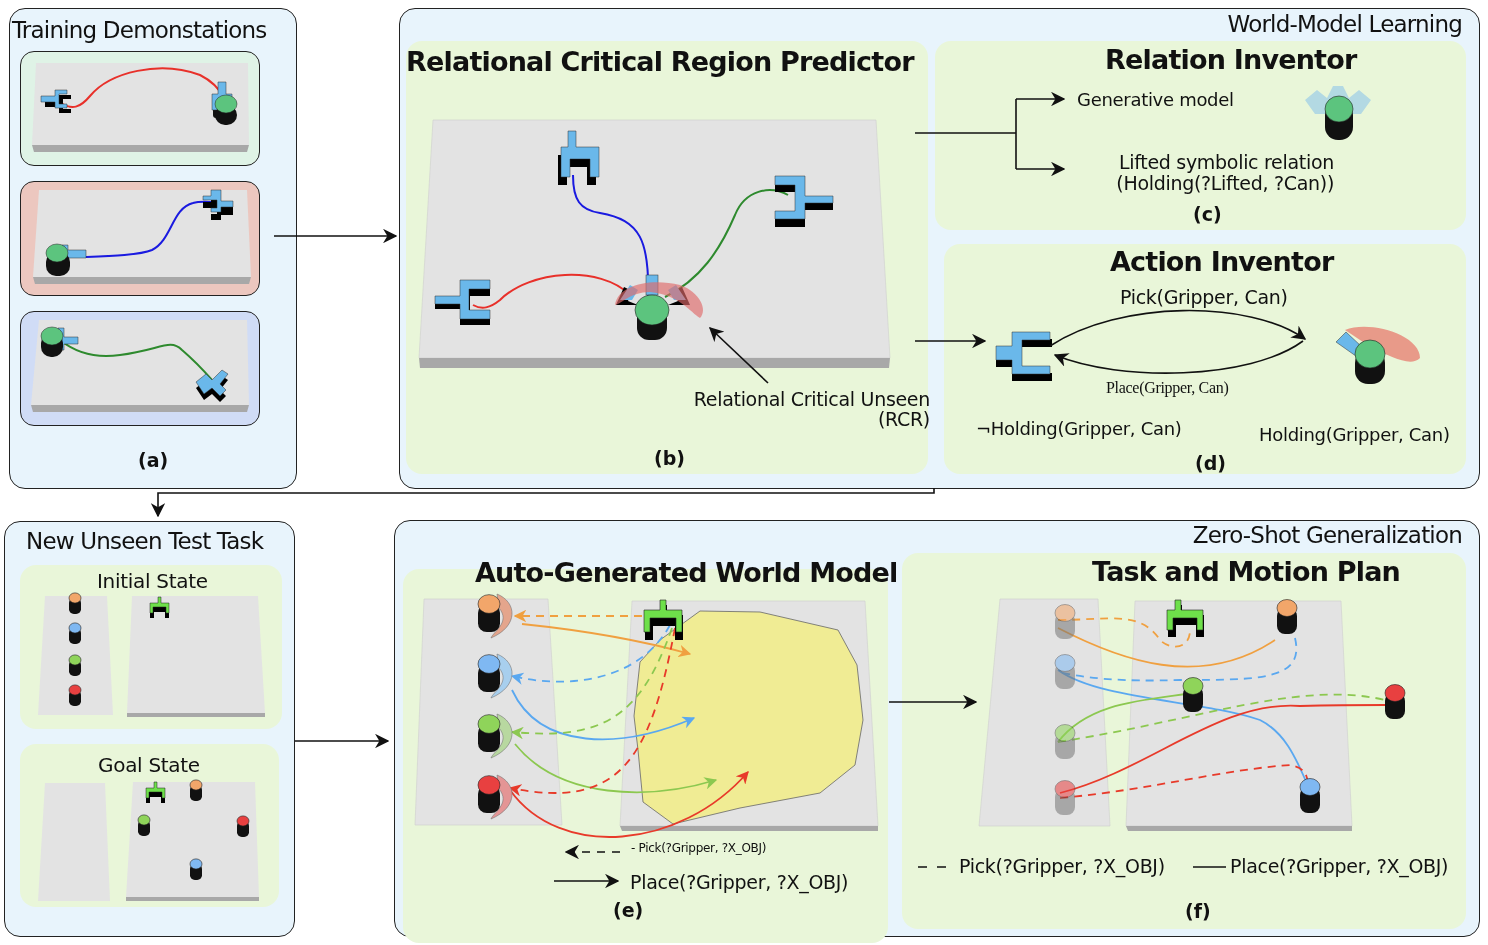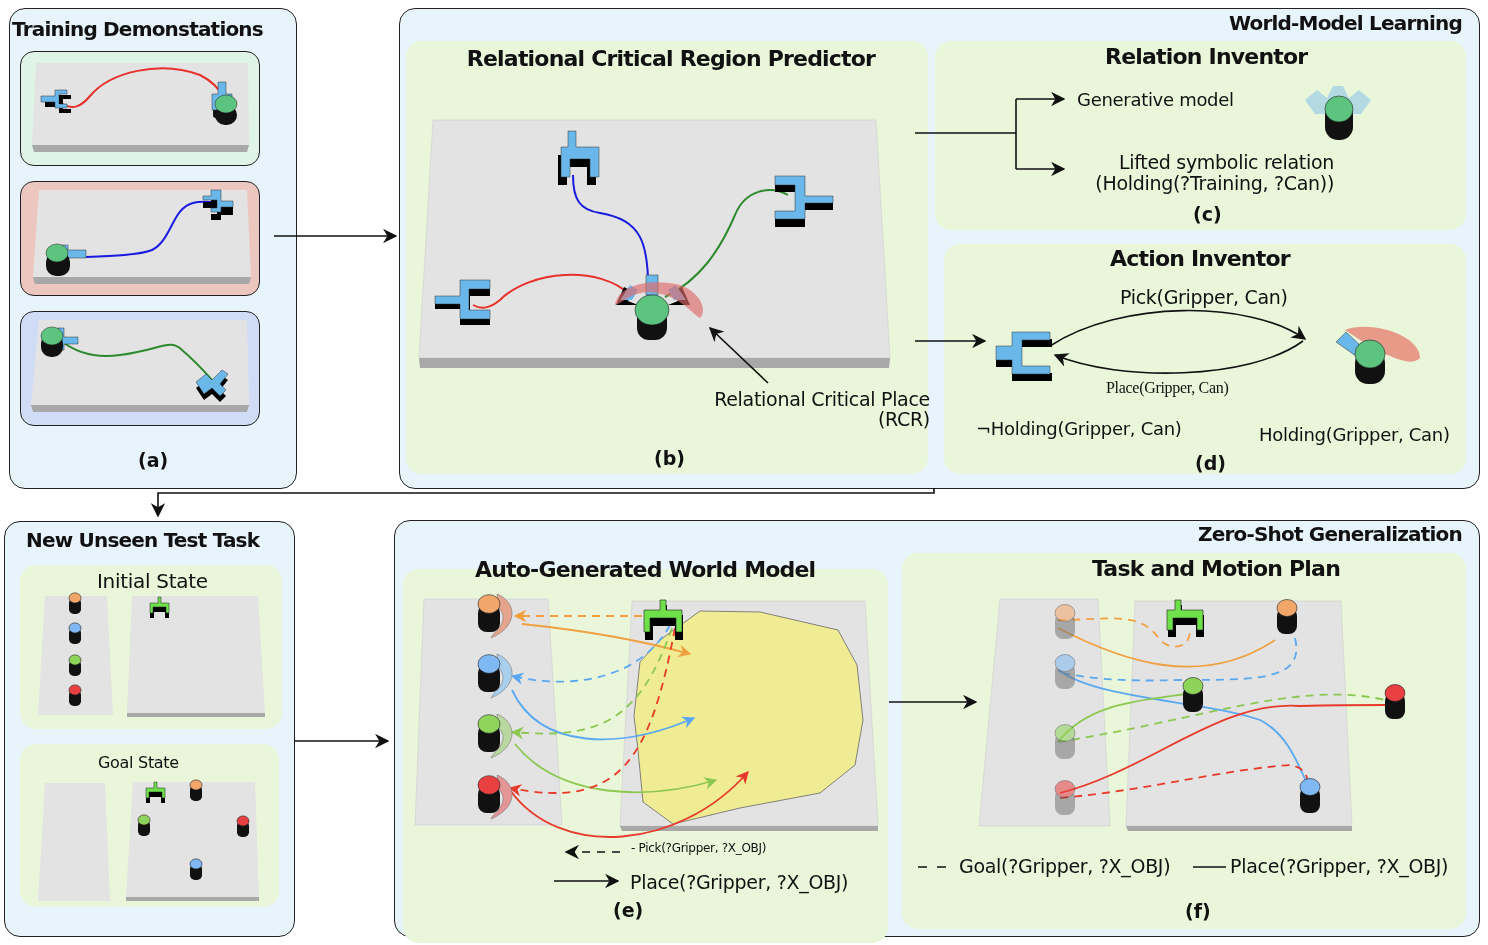--- a/index.html
+++ b/index.html
@@ -1,21 +1,21 @@
 <!DOCTYPE html>
 <html><head>
 <meta charset="utf-8">
 <style>
   html, body { margin:0; padding:0; background:#ffffff; }
   body { width:1488px; height:945px; position:relative; overflow:hidden;
          font-family:"DejaVu Sans", "Liberation Sans", sans-serif; color:#111; }
   .panel-blue { position:absolute; background:#e8f4fc; border:1.5px solid #222; border-radius:16px; box-sizing:border-box; }
   .panel-green { position:absolute; background:#e9f6d9; border-radius:16px; }
-  .title-lg { position:absolute; font-size:20px; font-weight:bold; letter-spacing:-0.8px; white-space:nowrap; }
-  .title-md { position:absolute; font-size:22px; font-weight:bold; letter-spacing:-0.8px; white-space:nowrap; text-align:center; }
+  .title-lg { position:absolute; font-size:23px; font-weight:normal; letter-spacing:-0.8px; white-space:nowrap; }
+  .title-md { position:absolute; font-size:27px; font-weight:bold; letter-spacing:-0.8px; white-space:nowrap; text-align:left; }
   .txt { position:absolute; font-size:18px; white-space:nowrap; letter-spacing:-0.3px; }
   .txt-c { text-align:right; }
   .sub { position:absolute; font-size:19px; font-weight:bold; }
   svg.layer { position:absolute; left:0; top:0; pointer-events:none; }
   .demo-card { position:absolute; border:1.5px solid #222; border-radius:14px; box-sizing:border-box; }
 </style>
 </head>
 <body>
 
 <div class="panel-blue" style="left:9px;top:8px;width:288px;height:481px;"></div>
@@ -24,60 +24,60 @@
 <div class="demo-card" style="left:20px;top:181px;width:240px;height:115px;background:#ecc7bf;"></div>
 <div class="demo-card" style="left:20px;top:311px;width:240px;height:115px;background:#d0dcf6;"></div>
 <div class="sub" style="left:138px;top:449px;">(a)</div>
 
 <div class="panel-blue" style="left:399px;top:8px;width:1081px;height:481px;"></div>
 <div class="title-lg" style="right:26px;top:11px;">World-Model Learning</div>
 
 <div class="panel-green" style="left:406px;top:41px;width:522px;height:433px;"></div>
 <div class="title-md" style="left:406px;top:46px;width:530px;">Relational Critical Region Predictor</div>
 <div class="txt txt-c" style="left:650px;top:389px;width:280px;line-height:20px;font-size:19px;">
-  <div>Relational Critical Place</div>
+  <div>Relational Critical Unseen</div>
   <div>(RCR)</div>
 </div>
 <div class="sub" style="left:654px;top:447px;">(b)</div>
 
 <div class="panel-green" style="left:935px;top:41px;width:531px;height:189px;"></div>
 <div class="title-md" style="left:1105px;top:44px;">Relation Inventor</div>
 <div class="txt" style="left:1077px;top:89px;font-size:18px;">Generative model</div>
 <div class="txt txt-c" style="left:1068px;top:152px;width:266px;line-height:21px;font-size:19px;">
   <div>Lifted symbolic relation</div>
-  <div>(Holding(?Training, ?Can))</div>
+  <div>(Holding(?Lifted, ?Can))</div>
 </div>
 <div class="sub" style="left:1193px;top:203px;">(c)</div>
 
 <div class="panel-green" style="left:944px;top:244px;width:522px;height:230px;"></div>
 <div class="title-md" style="left:1110px;top:246px;">Action Inventor</div>
 <div class="txt" style="left:1120px;top:286px;font-size:19px;">Pick(Gripper, Can)</div>
 <div class="txt" style="left:1106px;top:379px;font-size:16px;font-family:Liberation Serif, serif;">Place(Gripper, Can)</div>
 <div class="txt" style="left:952px;top:418px;margin-left:24px;">¬Holding(Gripper, Can)</div>
 <div class="txt" style="left:1259px;top:424px;">Holding(Gripper, Can)</div>
 <div class="sub" style="left:1195px;top:452px;">(d)</div>
 
 <div class="panel-blue" style="left:4px;top:521px;width:291px;height:416px;"></div>
 <div class="title-lg" style="left:26px;top:528px;">New Unseen Test Task</div>
 <div class="panel-green" style="left:20px;top:565px;width:262px;height:164px;"></div>
 <div class="txt" style="left:97px;top:569px;font-size:20px;">Initial State</div>
 <div class="panel-green" style="left:20px;top:744px;width:259px;height:163px;"></div>
-<div class="txt" style="left:98px;top:753px;font-size:16px;">Goal State</div>
+<div class="txt" style="left:98px;top:753px;font-size:20px;">Goal State</div>
 
 <div class="panel-blue" style="left:394px;top:520px;width:1086px;height:417px;"></div>
 <div class="title-lg" style="right:26px;top:522px;text-align:right;">Zero-Shot Generalization</div>
 <div class="panel-green" style="left:403px;top:569px;width:485px;height:374px;"></div>
 <div class="title-md" style="left:475px;top:557px;">Auto-Generated World Model</div>
 <div class="txt" style="left:631px;top:841px;font-size:12px;">- Pick(?Gripper, ?X_OBJ)</div>
 <div class="txt" style="left:630px;top:871px;font-size:19px;">Place(?Gripper, ?X_OBJ)</div>
 <div class="sub" style="left:613px;top:899px;">(e)</div>
 
 <div class="panel-green" style="left:902px;top:553px;width:564px;height:376px;"></div>
 <div class="title-md" style="left:1092px;top:556px;">Task and Motion Plan</div>
-<div class="txt" style="left:959px;top:855px;font-size:19px;">Goal(?Gripper, ?X_OBJ)</div>
+<div class="txt" style="left:959px;top:855px;font-size:19px;">Pick(?Gripper, ?X_OBJ)</div>
 <div class="txt" style="left:1230px;top:855px;font-size:19px;">Place(?Gripper, ?X_OBJ)</div>
 <div class="sub" style="left:1185px;top:900px;">(f)</div>
 
 <svg class="layer" width="1488" height="945" viewBox="0 0 1488 945">
   <defs>
     <marker id="ah" viewBox="0 0 10 10" refX="9" refY="5" markerWidth="9" markerHeight="9" orient="auto-start-reverse">
       <path d="M0,0 L10,5 L0,10 L3,5 z" fill="#111"></path>
     </marker>
     <marker id="ahO" viewBox="0 0 10 10" refX="9" refY="5" markerWidth="7" markerHeight="7" orient="auto-start-reverse">
         <path d="M0,0 L10,5 L0,10 L3,5 z" fill="#f0a040"></path>

